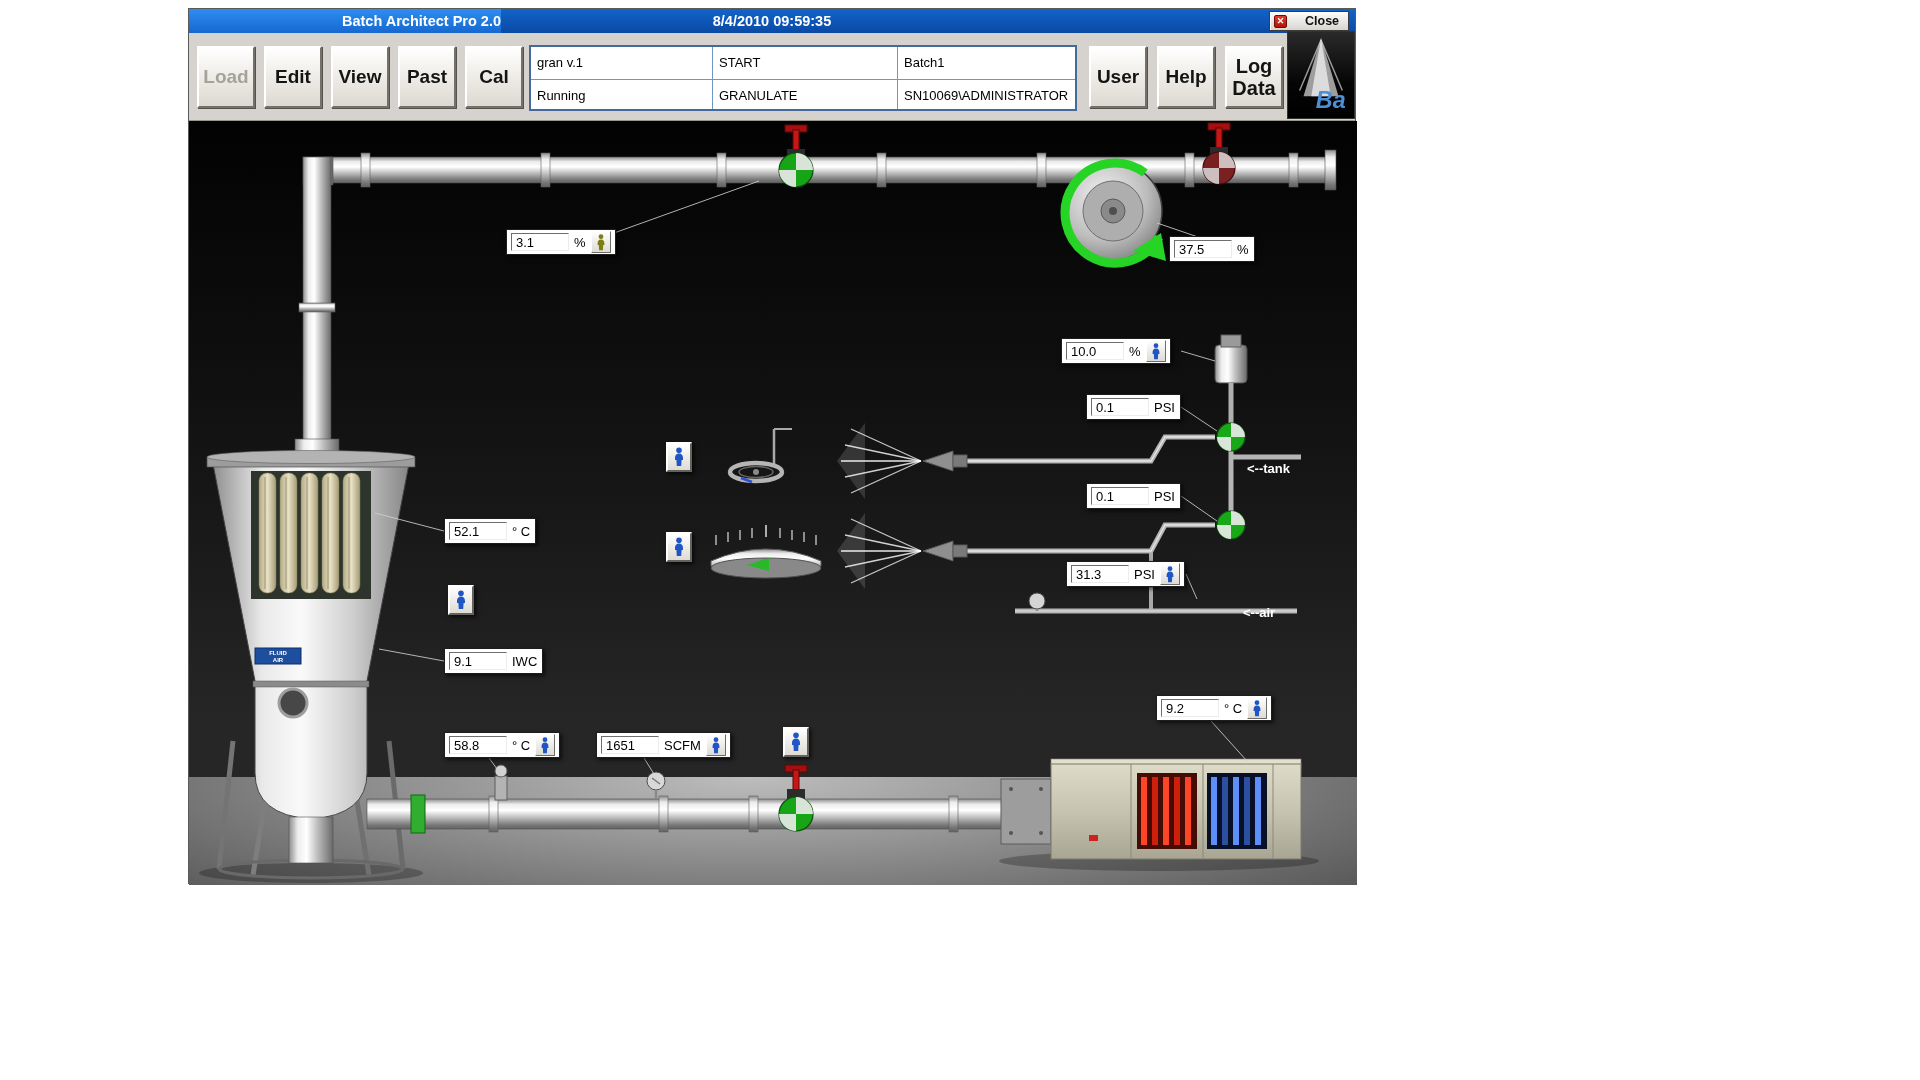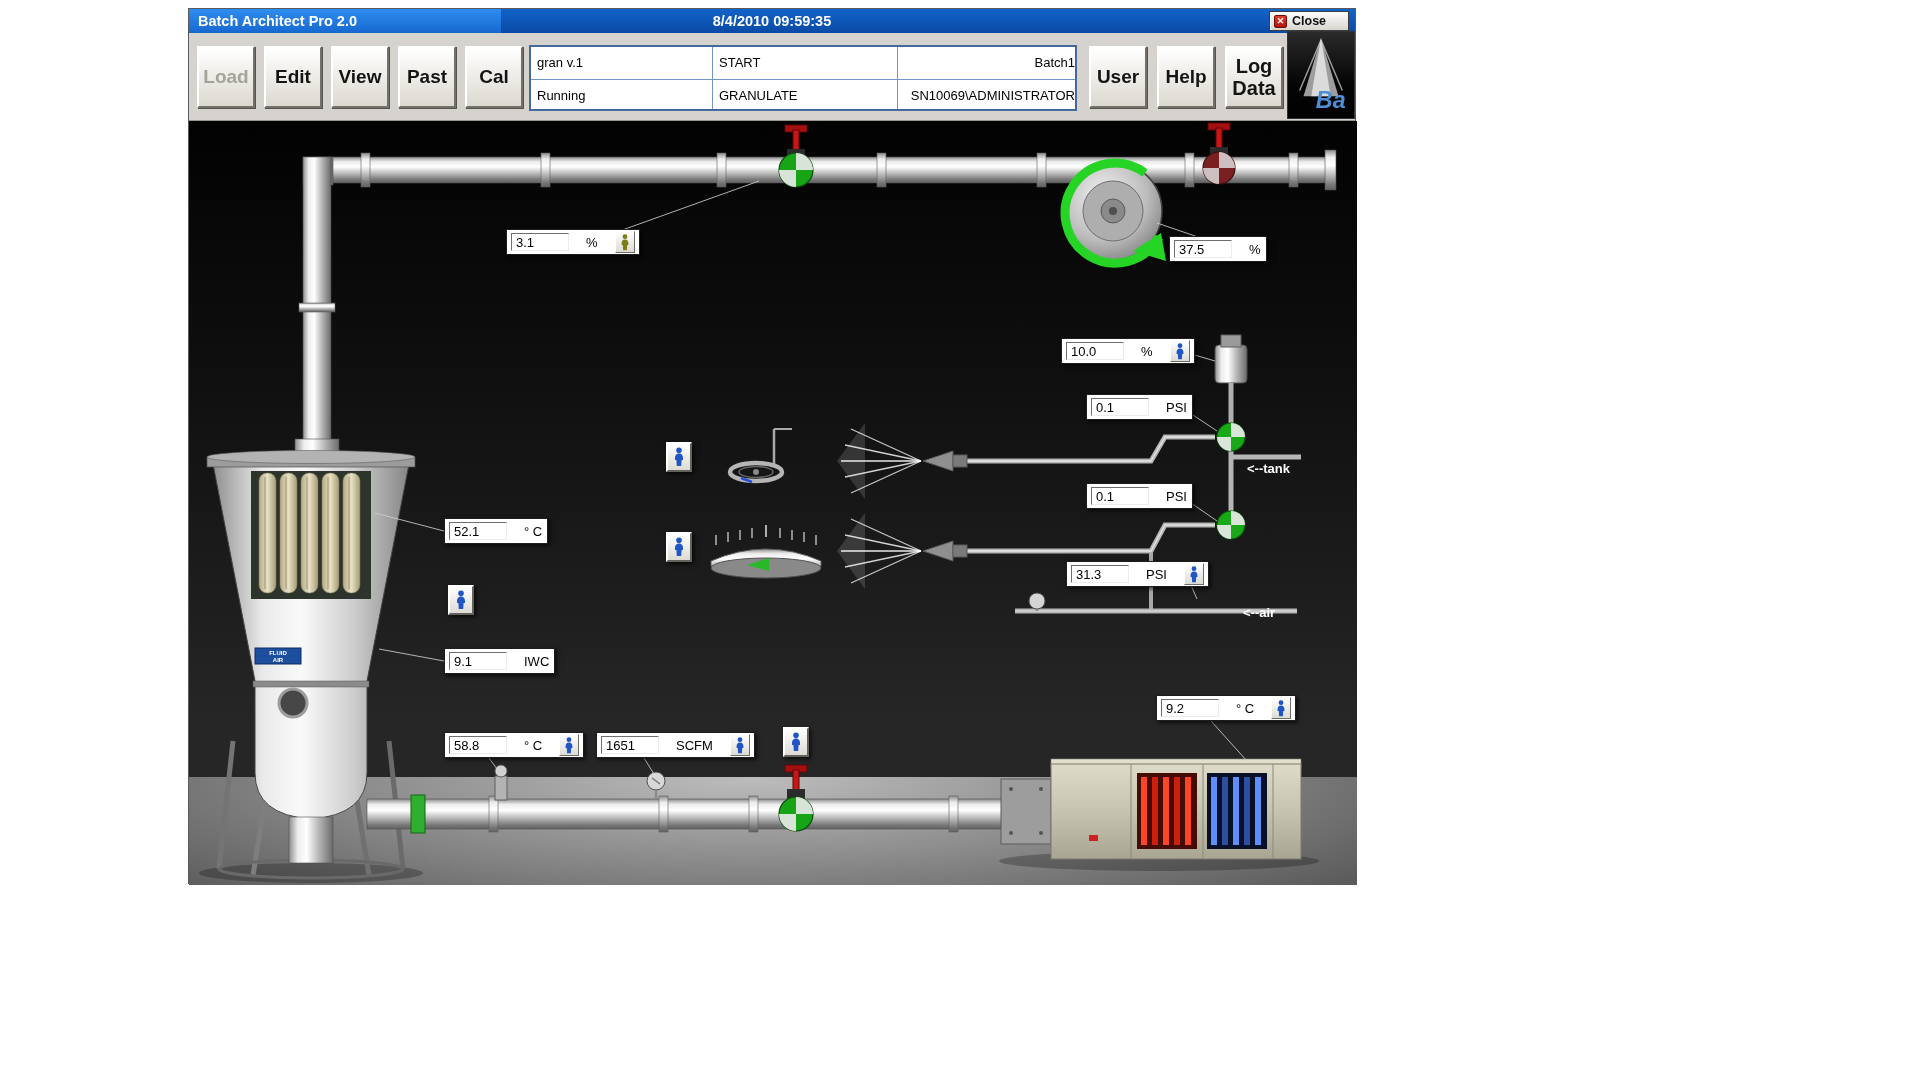--- a/index.html
+++ b/index.html
@@ -5,65 +5,65 @@
   * { margin:0; padding:0; box-sizing:border-box; }
   html,body { width:1920px; height:1080px; background:#fff; font-family:"Liberation Sans",sans-serif; overflow:hidden; }
 
   .app { position:absolute; left:188px; top:8px; width:1168px; height:876px; border:1px solid #5a5a5a; background:#d6d3ce; }
 
   
   .titlebar { position:absolute; left:0; top:0; width:100%; height:24px;
     background:linear-gradient(180deg,#1263c9,#0a4aa4); }
   .title-left { position:absolute; left:0; top:0; width:312px; height:24px;
     background:linear-gradient(180deg,#2e8df0,#1668cf); color:#fff; font-weight:bold;
-    font-size:14.5px; line-height:24px; padding-left:9px; }
+    font-size:14.5px; line-height:24px; padding-left:9px;text-align:right; }
   .title-date { position:absolute; left:0; top:0; width:100%; text-align:center; color:#fff;
     font-weight:bold; font-size:14.5px; line-height:24px; pointer-events:none;border-radius:7px; }
   .close-btn { position:absolute; right:6px; top:2px; width:80px; height:20px;
     background:linear-gradient(180deg,#fdfdfd,#d8d5ce); border:1px solid #3c3c3c;
-    box-shadow:inset 1px 1px 0 #fff; display:flex; align-items:center; gap:5px;
+    box-shadow:inset 1px 1px 0 #fff; display:flex; align-items:center; gap:18px;
     padding-left:4px; font-size:12.5px; font-weight:bold; color:#111; cursor:pointer; }
   .xicon { width:13px; height:13px; background:linear-gradient(180deg,#e23b2e,#b31408);
     border:1px solid #6d0d05; color:#fff; font-size:9px; line-height:11px; text-align:center;
     border-radius:2px; }
   .xicon::before { content:"✕"; }
 
   
   .toolbar { position:absolute; left:0; top:24px; width:100%; height:88px; background:#d6d3ce; border-bottom:1px solid #9a978f; }
   .tbtn { position:absolute; top:13px; width:58px; height:62px;
     background:linear-gradient(180deg,#ffffff,#eceae4 55%,#dcd9d1);
     border:2px solid; border-color:#ffffff #73716a #73716a #ffffff; box-shadow:1px 1px 0 #55534d;
     display:flex; align-items:center; justify-content:center; text-align:center;
     font-size:19px; font-weight:bold; color:#141414; line-height:1.1; cursor:pointer; }
   .tbtn.disabled { color:#a5a29a; }
   .status-table { position:absolute; left:340px; top:12px; width:548px; height:66px;
     background:#fff; border:2px solid #44699b; display:grid;
     grid-template-columns:182px 185px 177px; grid-template-rows:33px 29px; }
   .status-table .cell { border-right:1px solid #6f96c5; border-bottom:1px solid #6f96c5;
     font-size:13px; color:#000; padding:8px 0 4px 6px; overflow:hidden; white-space:nowrap; }
-  .status-table .cell:nth-child(3n) { border-right:none;text-align:right; }
+  .status-table .cell:nth-child(3n) { border-right:none; }
   .status-table .cell:nth-child(n+4) { border-bottom:none; }
   .logo { position:absolute; left:1098px; top:-2px; width:68px; height:88px;
     background:linear-gradient(180deg,#2a2a2a,#050505 60%,#000); border:1px solid #333; overflow:hidden; }
   .logo svg { width:100%; height:100%; }
 
   
   .graphic { position:absolute; left:0; top:112px; width:1168px; height:764px;
     background:linear-gradient(180deg,#020202 0%,#101010 35%,#1d1d1d 62%,#262626 78%);
     overflow:hidden; }
   .floor { position:absolute; left:0; bottom:0; width:100%; height:108px;
     background:radial-gradient(ellipse 70% 160% at 48% 0%, #bdbdbd 0%, #8f8f8f 45%, #565656 100%); }
   .gfx { position:absolute; left:0; top:0; width:1168px; height:764px; }
 
   .recipe-tag { position:absolute; left:2px; top:118px; width:128px; height:20px;
     background:rgba(158,158,158,.92); color:#ececec; font-size:11.5px; font-weight:bold;
     line-height:20px; padding-left:7px; text-shadow:1px 1px 1px #555; }
 
   
-  .readout { position:absolute; display:flex; align-items:center; gap:16px; height:26px;
+  .readout { position:absolute; display:flex; align-items:center; gap:4px; height:26px;
     background:#fff; border:1px solid #1d1d1d; padding:0 4px;
     box-shadow:2px 2px 4px rgba(0,0,0,.65); }
   .rv { display:inline-block; width:58px; height:18px; line-height:18px;
     border:1px solid; border-color:#6e6e6e #ececec #ececec #6e6e6e;
     padding:0 4px; font-size:13px; color:#000; background:#fff; }
   .ru { font-size:13px; color:#000; padding:0 1px; white-space:nowrap; }
   .pbtn { width:20px; height:22px; display:flex; align-items:center; justify-content:center;
     background:linear-gradient(180deg,#ffffff,#dedbd4); border:1px solid;
     border-color:#fff #6e6c66 #6e6c66 #fff; cursor:pointer; }
   .pbtn svg { width:12px; height:17px; }

